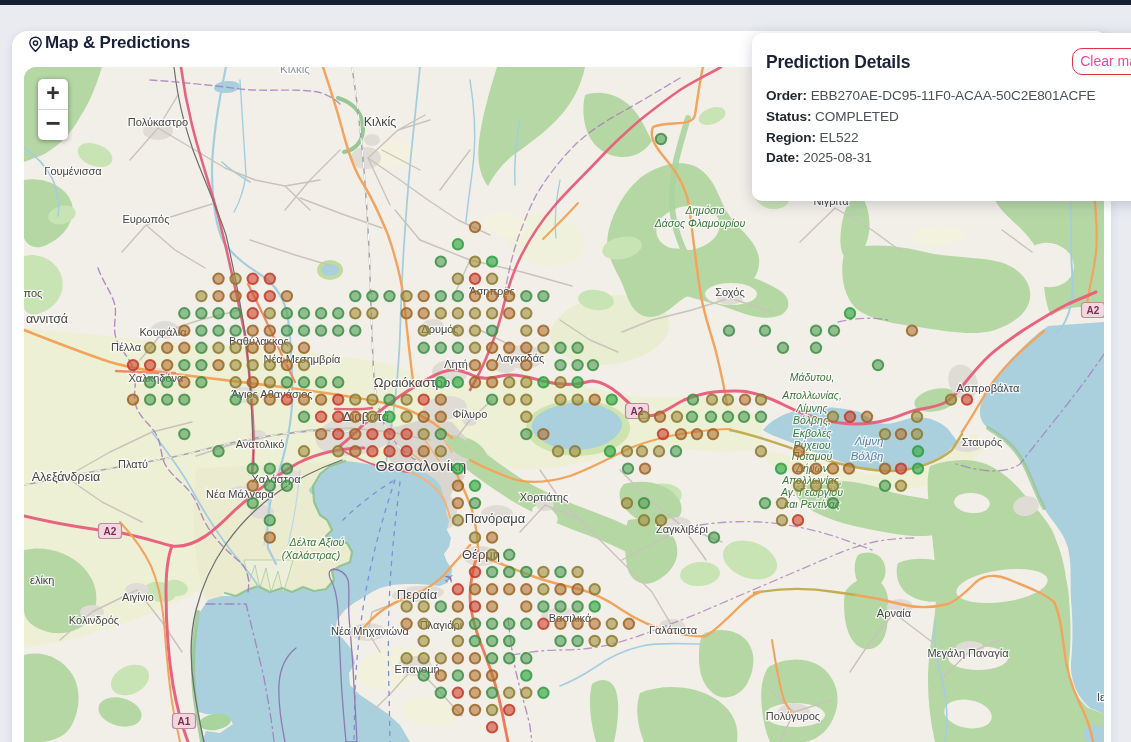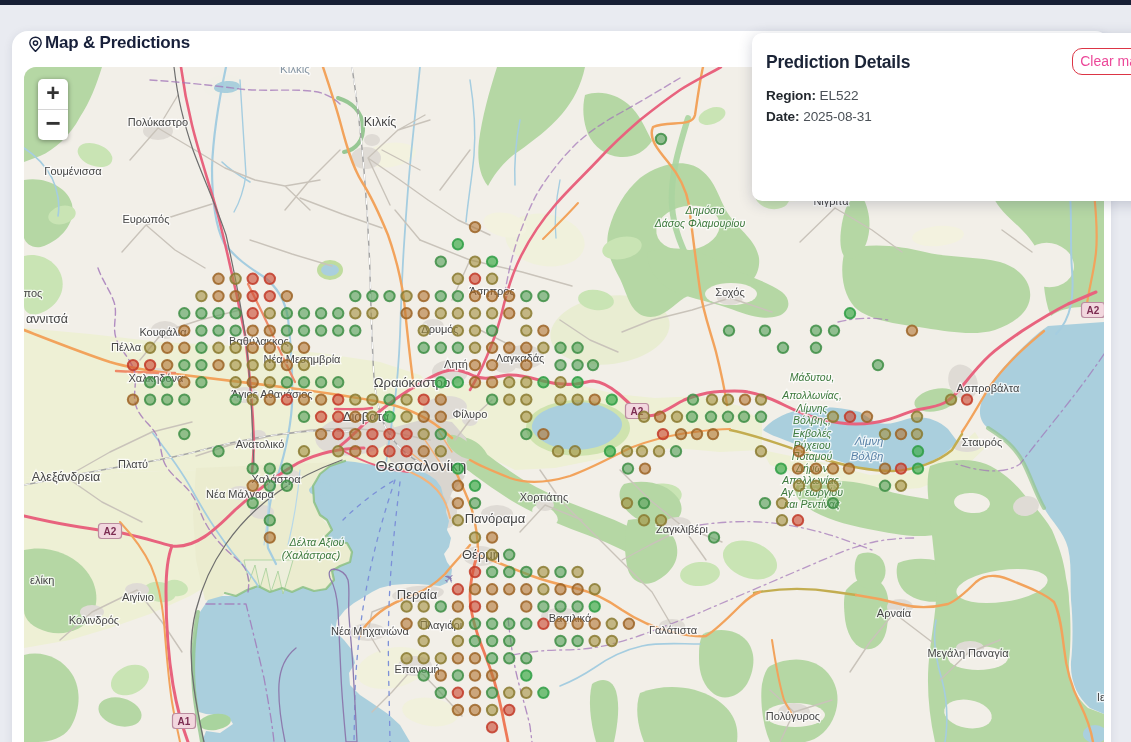--- a/index.html
+++ b/index.html
@@ -664,16 +664,18 @@
 </div>
 <div class="zctl">
     <div class="zp">+</div>
     <div class="dv"></div>
     <div class="zm">−</div>
   </div>
 <div class="panel">
  <h3>Prediction Details</h3>
  <div class="clearbtn">Clear map</div>
  <div class="rows">
+  <div><b>Order:</b> EBB270AE-DC95-11F0-ACAA-50C2E801ACFE</div>
+  <div><b>Status:</b> COMPLETED</div>
   <div><b>Region:</b> EL522</div>
   <div><b>Date:</b> 2025-08-31</div>
  </div>
 </div>
 
 </body></html>

